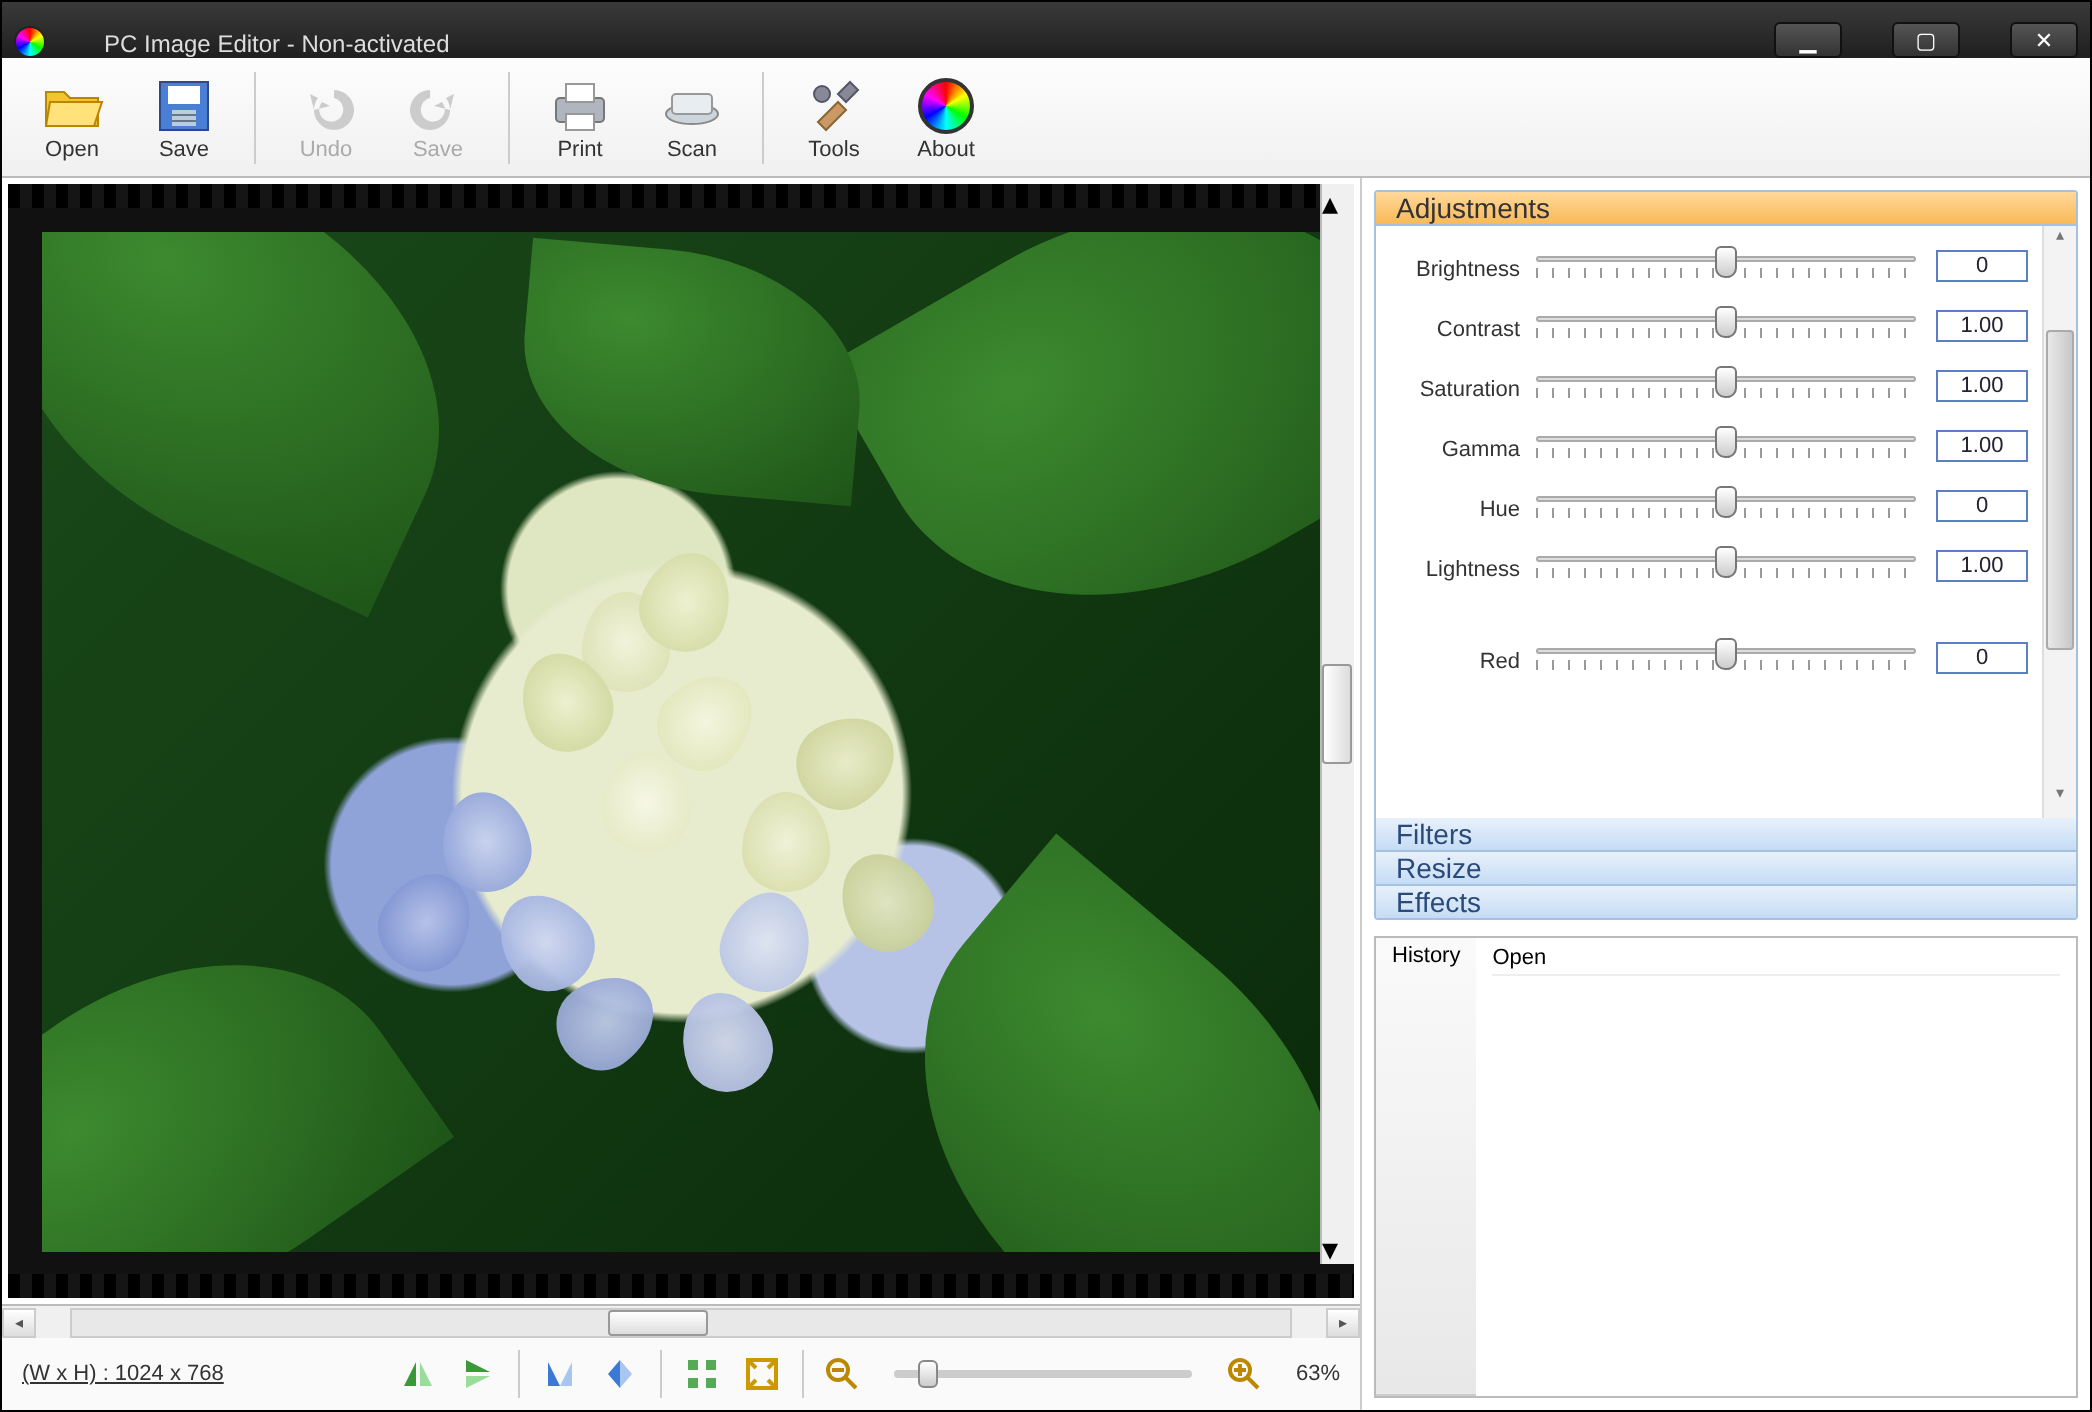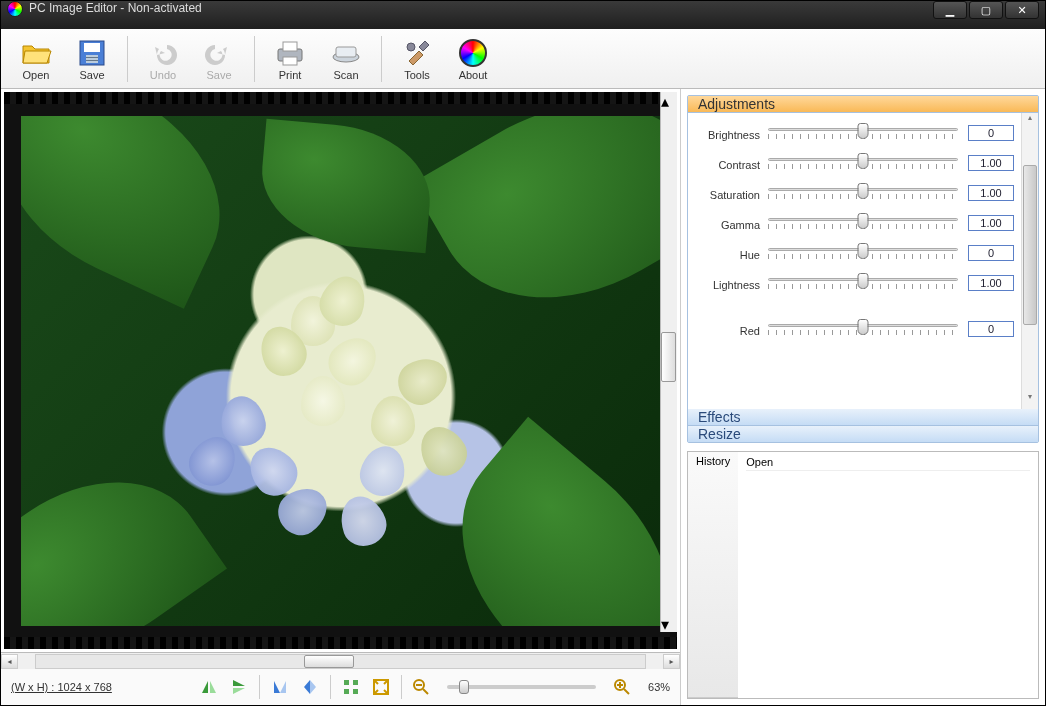--- a/index.html
+++ b/index.html
@@ -1,18 +1,18 @@
 <!DOCTYPE html>
 <html><head>
 <meta charset="utf-8">
 <style>
 * { box-sizing: border-box; margin: 0; padding: 0; font-family: "Segoe UI", Tahoma, sans-serif; }
 body { background: #1a1a1a; overflow: hidden; }
 .window { width: 1046px; height: 706px; background: #fff; border: 1px solid #000; display: flex; flex-direction: column; position: relative; }
-.titlebar { height: 28px; background: linear-gradient(#3a3a3a, #1f1f1f); display: flex; align-items: flex-start; padding: 0 6px; color: #ddd; font-size: 12px; }
+.titlebar { height: 28px; background: linear-gradient(#3a3a3a, #1f1f1f); display: flex; align-items: flex-end; padding: 0 6px; color: #ddd; font-size: 12px; gap: 23px; }
 .titlebar .app-ico { width: 16px; height: 16px; border-radius: 50%; background: conic-gradient(#f00,#ff0,#0f0,#0ff,#00f,#f0f,#f00); margin-right: 6px; border:1px solid #222;}
 .titlebar .spacer { flex: 1; }
 .winbtn { width: 34px; height: 18px; margin-left: 2px; background: linear-gradient(#555,#333); border:1px solid #111; border-radius:3px; display:flex;align-items:center;justify-content:center; color:#fff; font-size:11px;}
 .toolbar { background: linear-gradient(#fdfdfd,#f0f0f0); border-bottom: 1px solid #bbb; display: flex; align-items: center; padding: 4px 8px; height: 60px; gap: 2px; }
 .tbbtn { width: 54px; display: flex; flex-direction: column; align-items: center; font-size: 11px; color: #333; cursor: pointer; padding:2px 0;}
 .tbbtn.disabled { color: #aaa; }
 .tbbtn .ico { width: 32px; height: 32px; display:flex;align-items:center;justify-content:center;}
 .sep { width: 1px; height: 46px; background: #ccc; margin: 0 6px; }
 .main { flex: 1; display: flex; overflow: hidden; }
 .left { width: 680px; display: flex; flex-direction: column; border-right: 1px solid #ccc; }
@@ -328,22 +328,23 @@
       </div>
       <div class="valbox">0</div>
     </div>
             </div>
           <div class="acc-scroll">
             <div style="height:17px;text-align:center;font-size:8px;color:#777;">▴</div>
             <div class="asthumb"></div>
             <div style="position:absolute;bottom:0;height:17px;width:100%;text-align:center;font-size:8px;color:#777;">▾</div>
           </div>
         </div>
+        <div class="acc-h inactive"><span>Filters</span></div>
+        <div class="acc-h inactive"><span>Resize</span></div>
         <div class="acc-h inactive"><span>Effects</span></div>
-        <div class="acc-h inactive"><span>Resize</span></div>
       </div>
 
       <div class="history">
         <div class="hh">History</div>
         <div class="hbody" id="history-body">
             <div class="hitem">Open</div>
           </div>
       </div>
     </div>
   </div>

